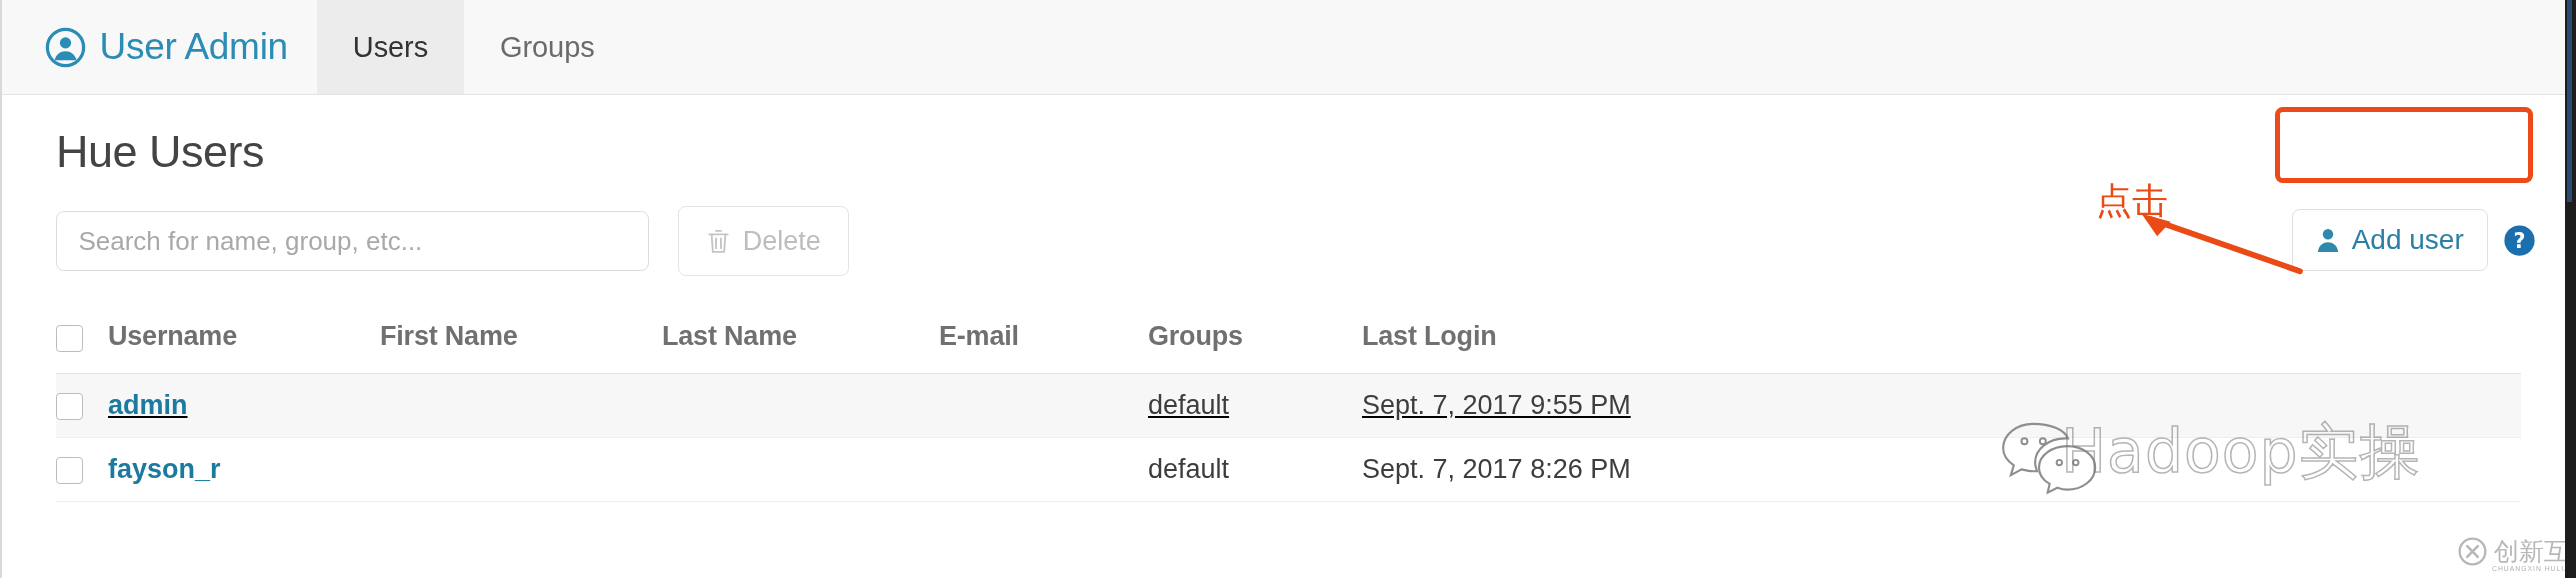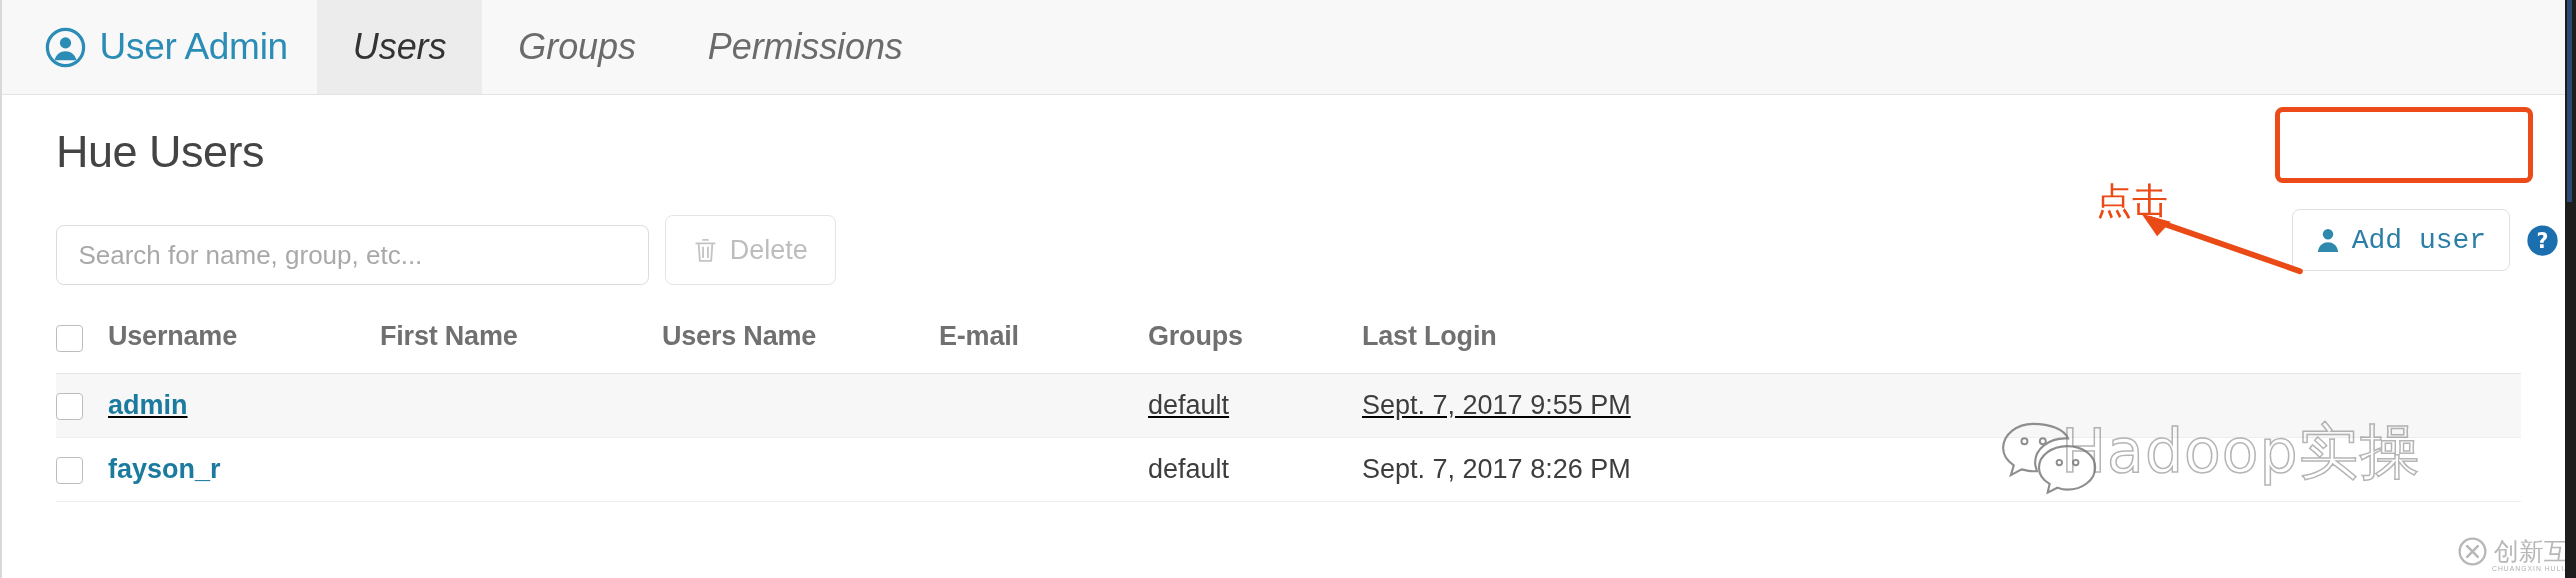--- a/index.html
+++ b/index.html
@@ -46,26 +46,25 @@
     white-space: nowrap;
   }
   .brand-icon { display: block; width: 41px; height: 41px; flex: none; }
 
   .navtabs { display: flex; align-items: stretch; }
 
   .navtab {
     display: flex;
     align-items: center;
     padding: 0 36px;
-    font-size: 36px;
+    font-size: 29px;
     color: #6b6b6b;
     text-decoration: none;
     white-space: nowrap;
     letter-spacing: -0.1px;
-    font-style: italic;
   }
   .navtab.active {
     background: #ececec;
     color: #333333;
   }
 
   
   .page { position: absolute; left: 0; top: 95px; width: 2565px; }
 
   .page-title {
@@ -73,24 +72,24 @@
     left: 54px; top: 31px;
     font-size: 45px;
     font-weight: 400;
     color: #444444;
     letter-spacing: -0.5px;
   }
 
   
   .toolbar {
     position: absolute;
-    left: 54px; top: 120px;
-    display: flex;
-    align-items: flex-end;
-    gap: 16px;
+    left: 54px; top: 111px;
+    display: flex;
+    align-items: center;
+    gap: 29px;
   }
 
   .search-input {
     width: 593px;
     height: 60px;
     border: 1.9px solid #dcdcdc;
     border-radius: 7.8px;
     background: #ffffff;
     font-family: "Liberation Sans", sans-serif;
     font-size: 26px;
@@ -129,21 +128,21 @@
     display: flex;
     align-items: center;
     justify-content: center;
     gap: 11.7px;
     height: 62px;
     padding: 4px 23px;
     border: 1.9px solid #e0e0e0;
     border-radius: 7.8px;
     background: #ffffff;
     color: #2b7fa6;
-    font-family: Liberation Mono, monospace;
+    font-family: Liberation Sans, sans-serif;
     font-size: 28px;
     white-space: nowrap;
   }
   .person-icon { display: block; width: 24px; height: 26px; flex: none; }
 
   .help-icon {
     display: block;
     width: 33px; height: 33px;
     margin-left: 15.5px;
     flex: none;
@@ -298,23 +297,20 @@
       </svg>
       <span>User Admin</span>
     </a>
 
     <div class="navtabs">
       <a class="navtab active" href="#">
         <span>Users</span>
       </a>
       <a class="navtab" href="#">
         <span>Groups</span>
-      </a>
-      <a class="navtab" href="#">
-        <span>Permissions</span>
       </a>
     </div>
 
   </div>
 
   <div class="page">
 
     <h1 class="page-title">Hue Users</h1>
 
     <div class="toolbar">
@@ -351,21 +347,21 @@
           <col class="col-group">
           <col class="col-login">
       </colgroup>
       <thead>
         <tr>
           <th>
             <span class="chk"></span>
           </th>
           <th class="cell-pad">Username</th>
           <th>First Name</th>
-          <th>Users Name</th>
+          <th>Last Name</th>
           <th>E-mail</th>
           <th>Groups</th>
           <th>Last Login</th>
         </tr>
       </thead>
       <tbody>
         <tr class="odd">
           <td>
             <span class="chk"></span>
           </td>

